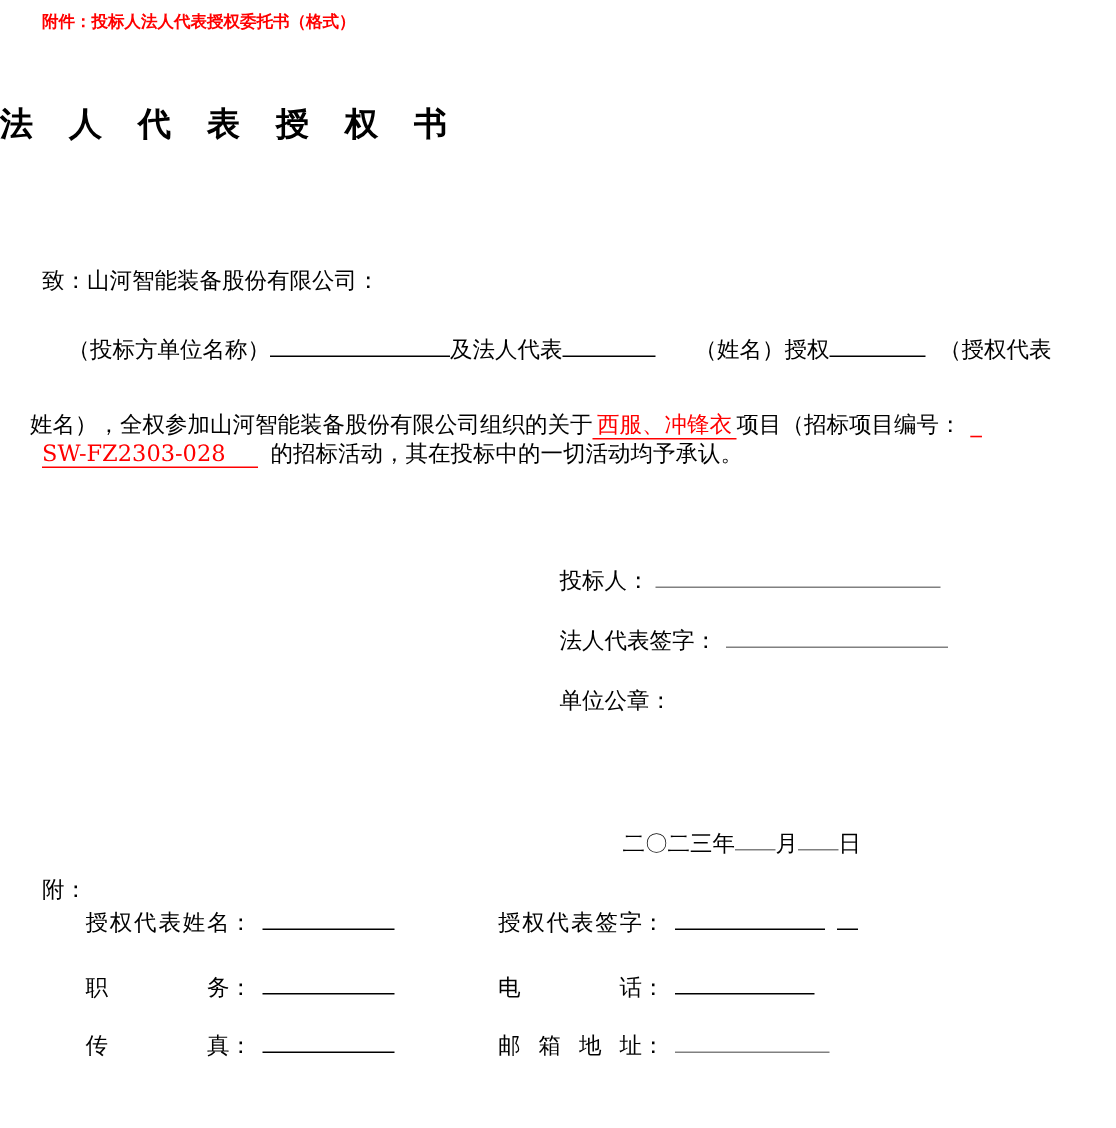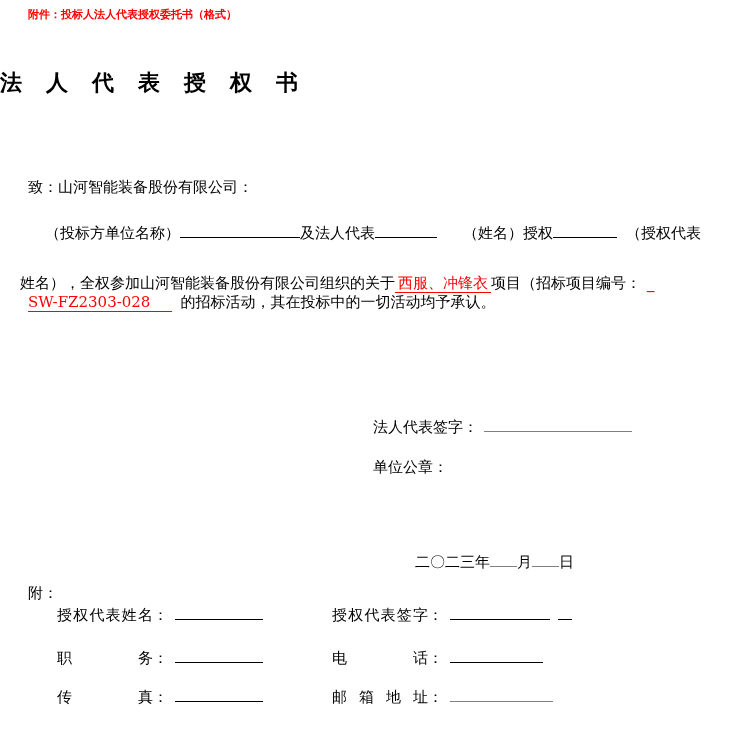--- a/index.html
+++ b/index.html
@@ -92,20 +92,23 @@
   </div>
 
   <div class="abs para-line2">
     <span>姓名），全权参加山河智能装备股份有限公司组织的关于</span><span class="red-underline">西服、冲锋衣</span><span>项目（招标项目编号：</span><span class="red" style="margin-left:6px;">_</span>
   </div>
 
   <div class="abs para-line3">
     <span class="code-underline">SW-FZ2303-028</span><span style="margin-left:8px;font-family:Liberation Serif, serif;">的招标活动，其在投标中的一切活动均予承认。</span>
   </div>
 
+  <div class="abs sig-bidder">
+    <span>投标人：</span><span class="blank gray" style="width:190px; margin-left:4px;"></span>
+  </div>
 
   <div class="abs sig-rep">
     <span>法人代表签字：</span><span class="blank gray" style="width:148px; margin-left:6px;"></span>
   </div>
 
   <div class="abs sig-seal">
     <span>单位公章：</span>
   </div>
 
   <div class="abs sig-date">

